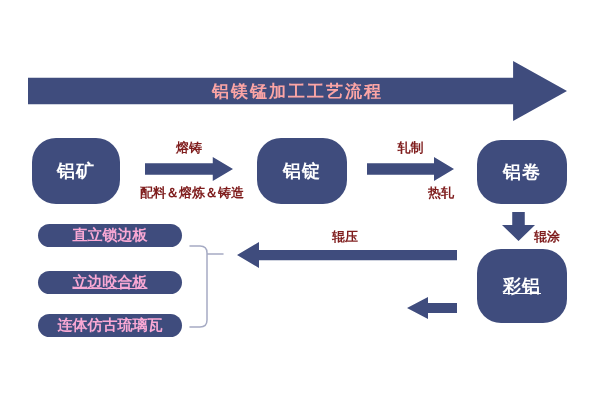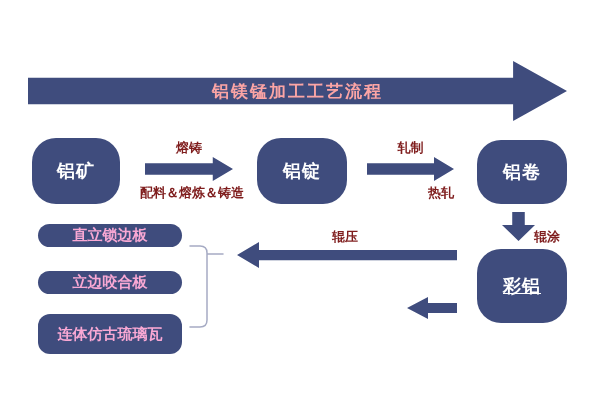--- a/index.html
+++ b/index.html
@@ -84,24 +84,24 @@
   <div class="steplabel" style="left:530px;top:228px;width:34px;">辊涂</div>
 
   <div class="steplabel" style="left:315px;top:228px;width:60px;">辊压</div>
   <div class="shape arrow-left" style="left:237px;top:242px;width:220px;height:26px;"></div>
 
   <div class="shape arrow-left-short" style="left:407px;top:297px;width:50px;height:22px;"></div>
 
   <div class="pill" style="left:38px;top:224px;width:144px;height:23px;">
     <span>直立锁边板</span>
   </div>
-  <div class="pill" style="left:38px;top:271px;width:144px;height:23px;">
+  <div class="pill" style="left:38px;top:271px;width:144px;height:23px;text-decoration:underline;">
     <span>立边咬合板</span>
   </div>
-  <div class="pill" style="left:38px;top:314px;width:144px;height:40px;">
+  <div class="pill" style="left:38px;top:314px;width:144px;height:23px;">
     <span>连体仿古琉璃瓦</span>
   </div>
 
   <svg class="brace" width="45" height="95" viewBox="0 0 45 95">
     <path d="M5,6 L15,6 Q22,6 22,13 L22,80 Q22,87 15,87 L5,87 M22,14 L38,14" fill="none" stroke="#a6abc4" stroke-width="1.5" stroke-linecap="round"></path>
   </svg>
 
 </div>
 
 </body></html>

